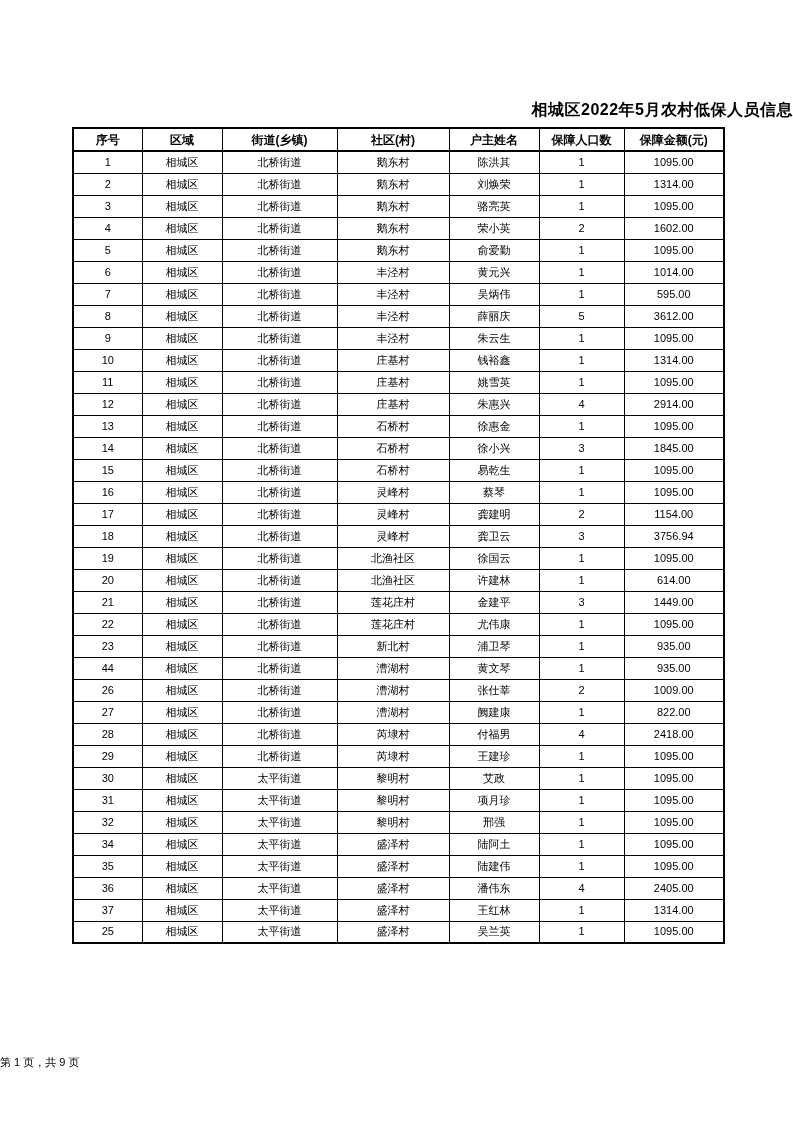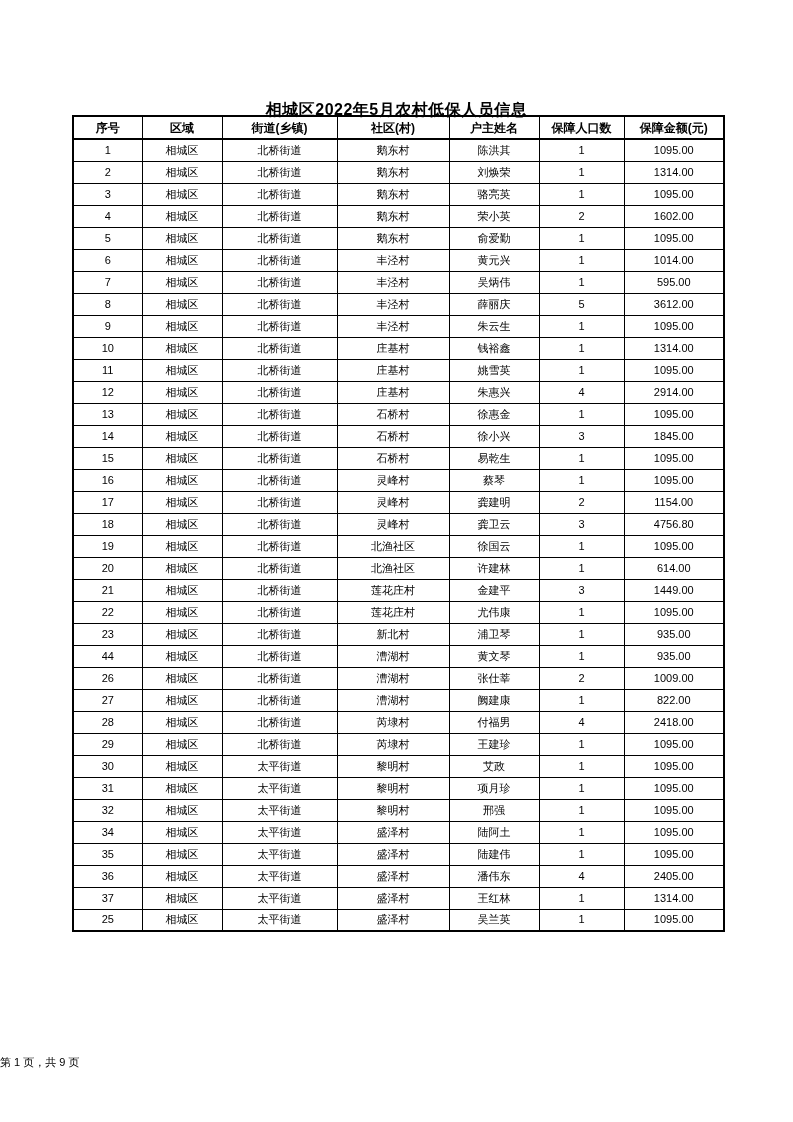--- a/index.html
+++ b/index.html
@@ -11,29 +11,29 @@
     background: #ffffff;
     font-family: "Liberation Sans", sans-serif;
     color: #000000;
     overflow: hidden;
   }
   .doc-title {
     position: absolute;
     top: 100px;
     left: 0;
     width: 100%;
-    text-align: center;
+    text-align: right;
     font-size: 16px;
     font-weight: bold;
     letter-spacing: 0.5px;
   }
   .table-wrap {
     position: absolute;
     left: 72px;
-    top: 115px;
+    top: 127px;
     border-radius: 28px;
   }
   table.benefits {
     border-collapse: collapse;
     table-layout: fixed;
     width: 651px;
     border: 2px solid #000000;
   }
   table.benefits th,
   table.benefits td {
@@ -253,21 +253,21 @@
             <td>2</td>
             <td>1154.00</td>
           </tr>
           <tr>
             <td>18</td>
             <td>相城区</td>
             <td>北桥街道</td>
             <td>灵峰村</td>
             <td>龚卫云</td>
             <td>3</td>
-            <td>4756.80</td>
+            <td>3756.94</td>
           </tr>
           <tr>
             <td>19</td>
             <td>相城区</td>
             <td>北桥街道</td>
             <td>北渔社区</td>
             <td>徐国云</td>
             <td>1</td>
             <td>1095.00</td>
           </tr>

